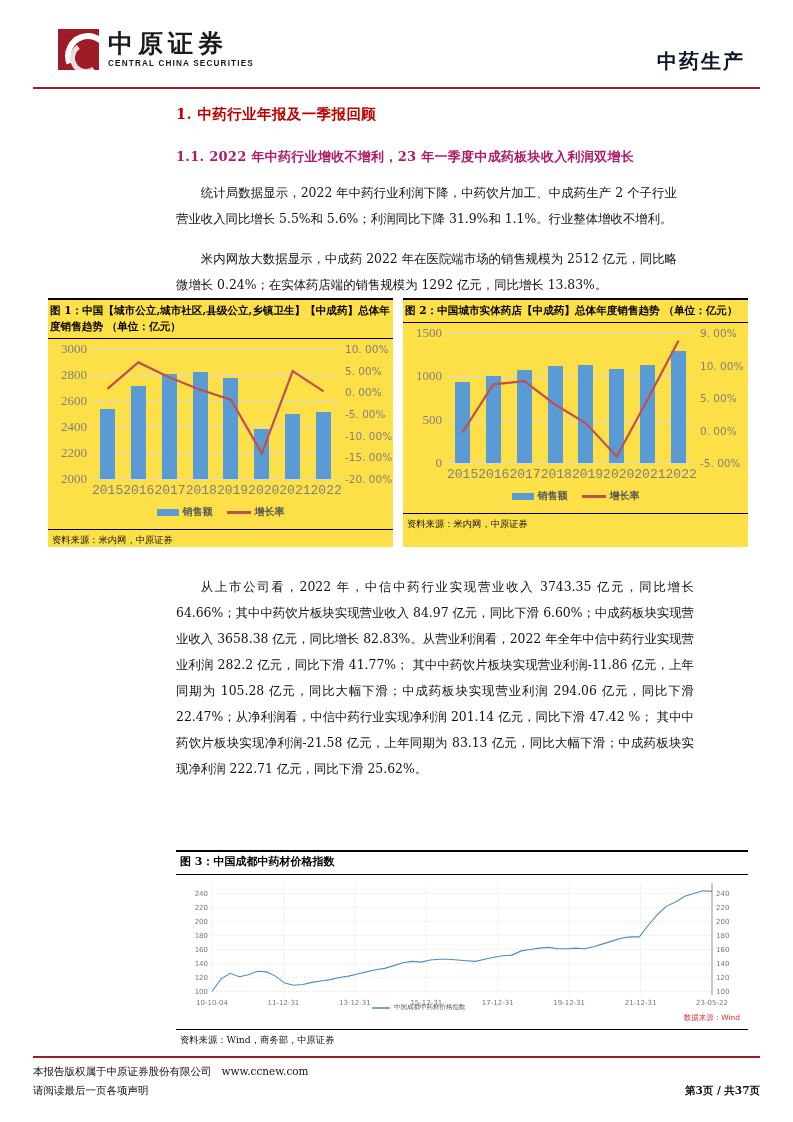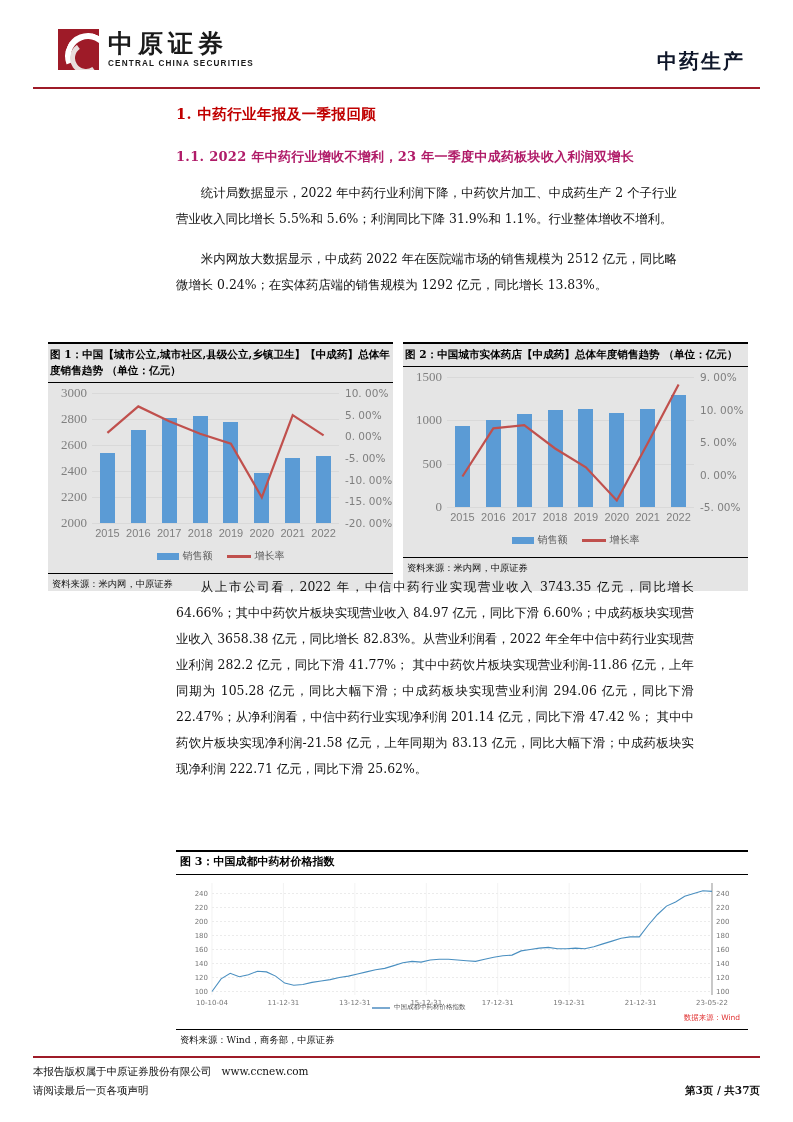--- a/index.html
+++ b/index.html
@@ -29,43 +29,43 @@
   .h1{margin:13px 0 0 176px;font-size:14.5px;font-weight:bold;color:#c00000;
       font-family:"DejaVu Serif",serif;letter-spacing:0.4px;}
   .h2{margin:24px 0 0 176px;font-size:13px;font-weight:bold;color:#b01b68;
       font-family:"DejaVu Serif",serif;letter-spacing:0.3px;}
   p.para{margin:14px 48px 0 176px;font-size:12.4px;line-height:26px;color:#111;text-align:justify;
       text-indent:24.8px;font-family:"DejaVu Serif",serif;}
   p.para.wide{margin-left:176px;margin-right:52px;}
 
   
   .fig-row{position:absolute;left:48px;top:0;width:700px;display:flex;gap:10px;}
-  .fig{width:345px;background:#e5e5e5;margin-top:44px;}
+  .fig{width:345px;background:#fde047;}
   .fig-title{font-size:10.6px;font-weight:bold;color:#000;line-height:16px;
       font-family:"DejaVu Serif",serif;padding:2px 1px 2px 2px;}
   .fig-rule-top{height:2px;background:#000;}
   .fig-rule-bot{height:1px;background:#000;margin-top:2px;}
   .fig-body{height:188px;position:relative;}
   .fig-src{font-size:9.3px;color:#111;padding:4px 0 0 4px;font-family:"DejaVu Serif",serif;}
 
   
   .combo{position:relative;width:345px;height:188px;}
   .plot{position:absolute;left:44px;top:10px;right:54px;height:130px;}
   .gridline{position:absolute;left:0;right:0;height:1px;background:#d9d9d9;}
   .bars{position:absolute;left:0;right:0;bottom:0;top:0;display:flex;align-items:flex-end;
         justify-content:space-around;}
   .bar{width:15px;background:#5b9bd5;}
   .axl{position:absolute;right:100%;margin-right:5px;font-size:13px;color:#7f7f7f;
        font-family:Liberation Serif, serif;transform:translateY(-50%);white-space:nowrap;}
   .axr{position:absolute;left:100%;margin-left:6px;font-size:10.5px;color:#7f7f7f;
        font-family:"DejaVu Sans",sans-serif;transform:translateY(-50%);white-space:nowrap;}
   .xlabels{position:absolute;left:44px;right:54px;top:144px;display:flex;justify-content:space-around;}
-  .xlabels span{font-size:11px;color:#7f7f7f;font-family:Liberation Sans, sans-serif;}
+  .xlabels span{font-size:13px;color:#7f7f7f;font-family:Liberation Mono, monospace;}
   .legend{position:absolute;left:0;right:0;top:166px;display:flex;justify-content:center;
-          align-items:center;gap:14px;}
+          align-items:center;gap:14px;font-weight:bold;}
   .lg{display:flex;align-items:center;gap:4px;font-size:10px;color:#595959;
       font-family:"DejaVu Serif",serif;}
   .sw-bar{width:22px;height:7px;background:#5b9bd5;display:inline-block;}
   .sw-line{width:24px;height:3px;background:#c0504d;display:inline-block;}
 
   
   .fig3-wrap{position:absolute;left:176px;top:0;width:572px;}
   .fig3-title{font-size:11px;font-weight:bold;color:#000;font-family:"DejaVu Serif",serif;padding:2px 2px 3px 4px;}
   .fig3-body{height:152px;position:relative;background:#fff;}
   .f3-legend{position:absolute;left:196px;top:128px;display:flex;align-items:center;gap:4px;}

